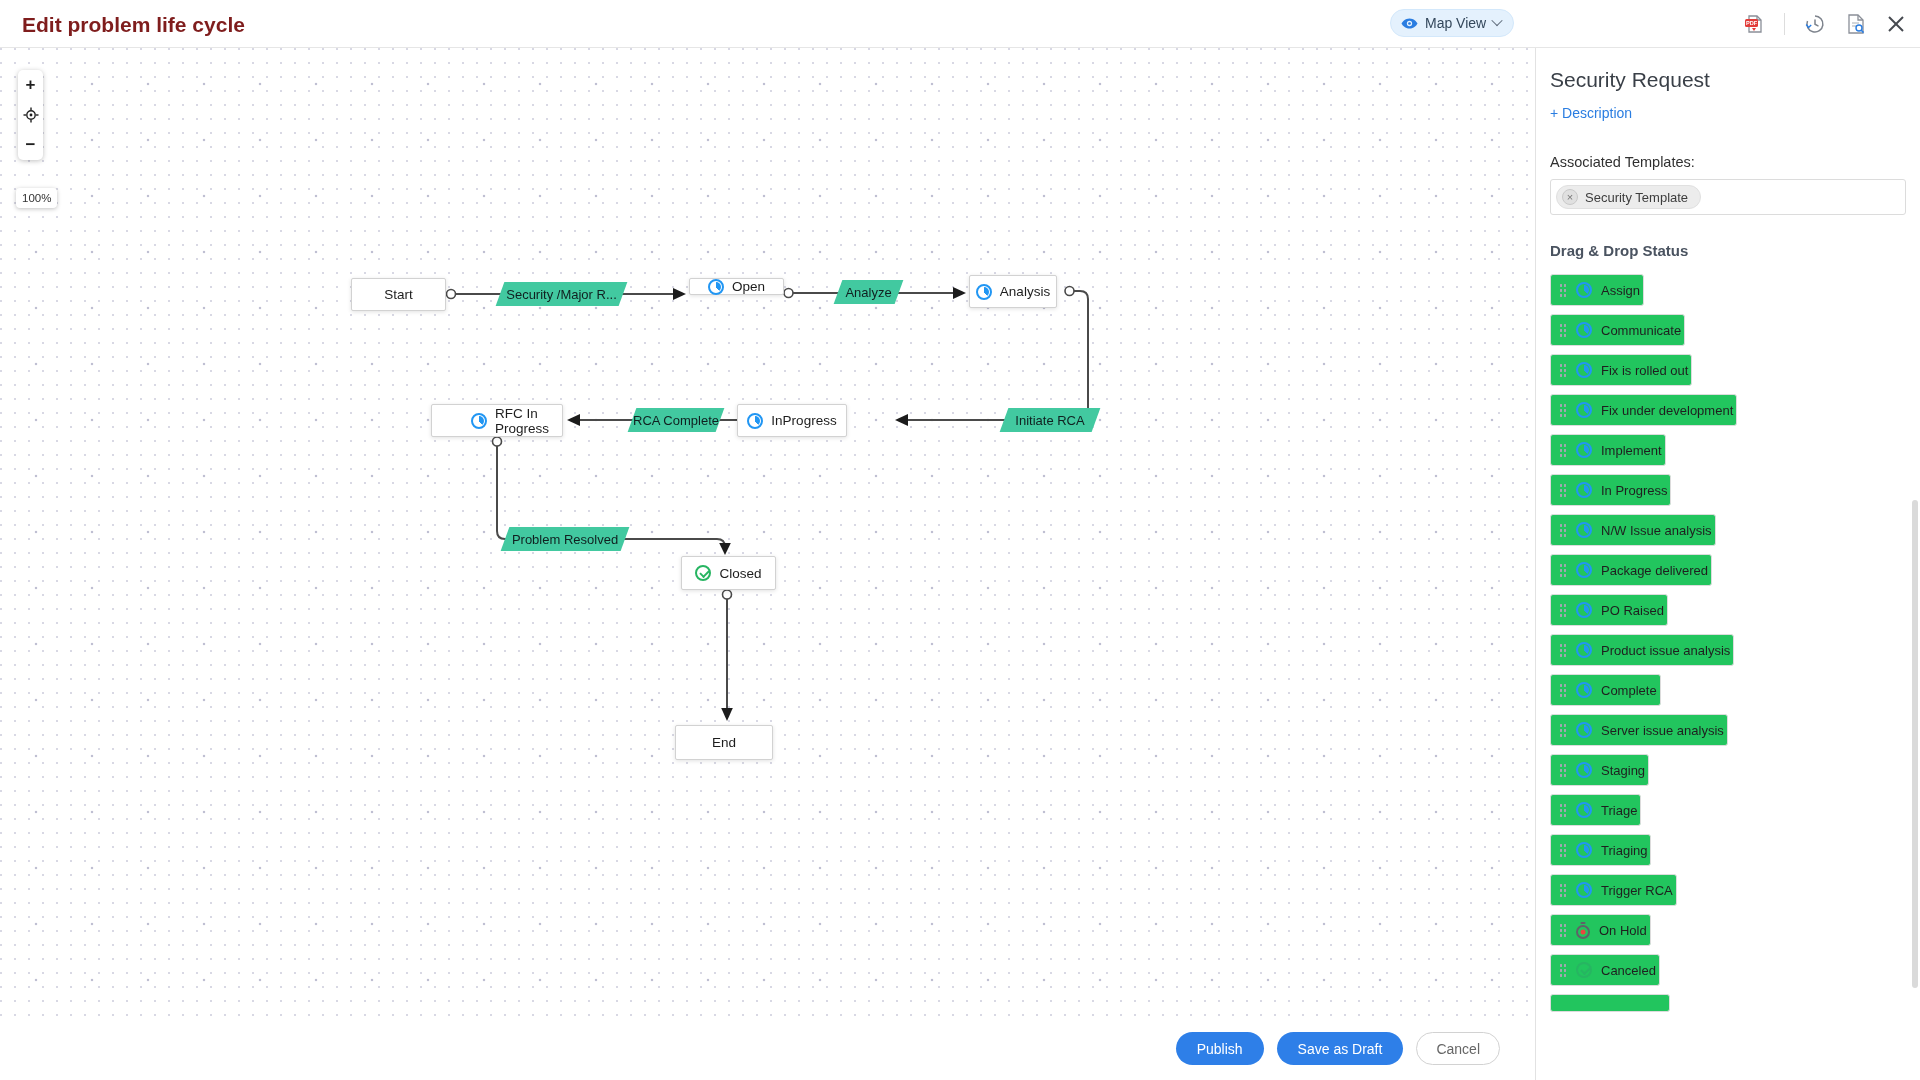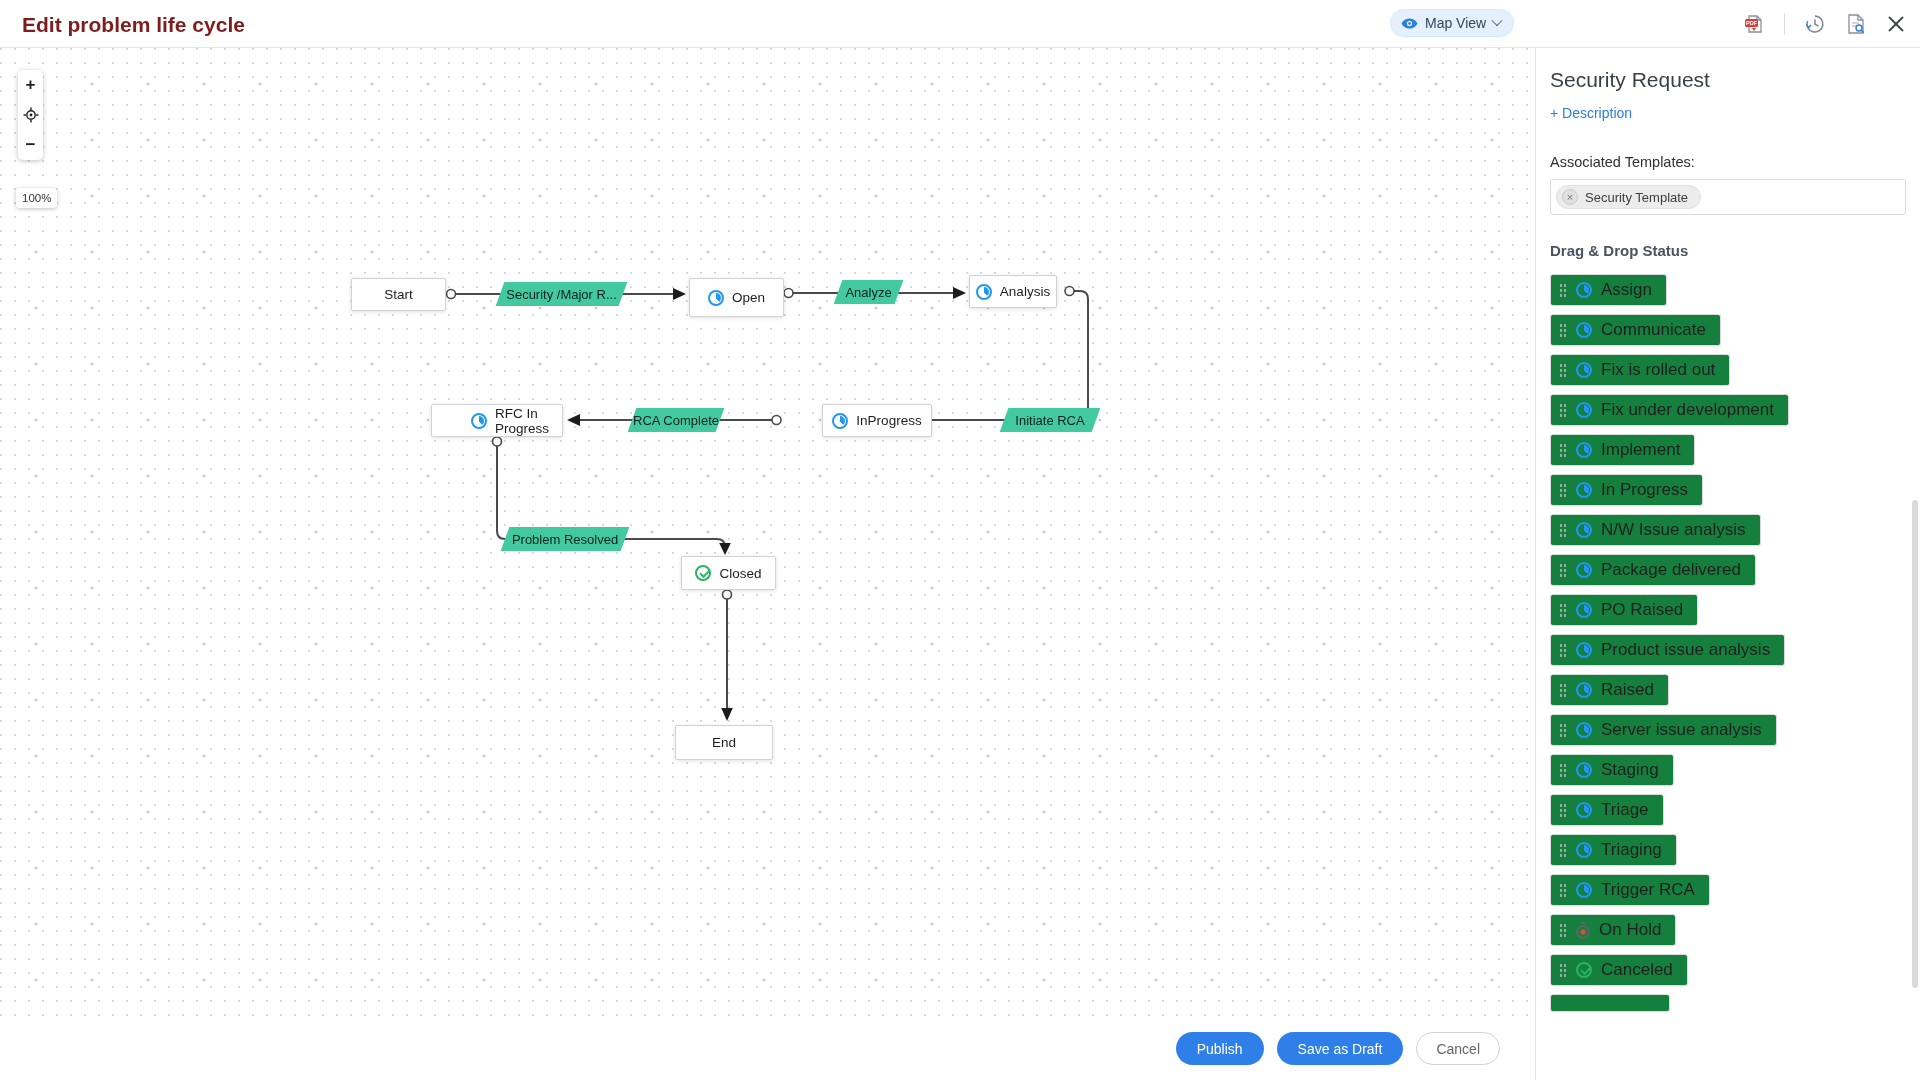--- a/index.html
+++ b/index.html
@@ -89,22 +89,22 @@
   .desc-link { margin-top:13px; font-size:14px; color:#2a7de1; cursor:pointer; display:inline-block; }
   .assoc-label { margin-top:32px; font-size:14.5px; color:#303030; }
   .template-box { margin-top:9px; width:356px; border:1px solid #dcdcdc; border-radius:3px; padding:5px; background:#fff; }
   .chip { display:inline-flex; align-items:center; gap:7px; background:#ececec; border:1px solid #e0e0e0;
     border-radius:13px; padding:3px 12px 3px 5px; font-size:13px; color:#3d3d3d; }
   .chip-x { width:16px; height:16px; border-radius:50%; background:#e0e0e0; border:1px solid #c9c9c9;
     color:#777; font-size:11px; line-height:14px; text-align:center; cursor:pointer; }
   .dnd-title { margin-top:27px; font-size:15px; font-weight:700; color:#4a5360; }
   .status-list { margin-top:15px; }
   .status-item { display:flex; align-items:center; gap:9px; width:max-content; height:32px;
-    border:1px solid #dcdcdc; border-radius:3px; background:#15803d; padding:0 14px 0 8px;
-    margin-bottom:8px; font-size:17px; color:#1f1f1f; cursor:grab; }
+    border:1px solid #dcdcdc; border-radius:3px; background:#22c55e; padding:0 3px 0 8px;
+    margin-bottom:8px; font-size:13px; color:#1f1f1f; cursor:grab; }
   .status-item.partial { height:18px; overflow:hidden; width:120px; margin-bottom:0; }
   .panel-scrollbar { position:absolute; right:2px; top:452px; width:6px; height:488px;
     background:#dadada; border-radius:3px; }
 </style>
 </head>
 <body>
 
 <div class="topbar">
   <div class="app-title">Edit problem life cycle</div>
 
@@ -189,33 +189,33 @@
       <polygon points="725,507 719.2,495 730.8,495"></polygon>
 
     <path d="M727 551 V660"></path>
       <circle cx="727" cy="546.5" r="4.5"></circle>
       <polygon points="727,673 721.2,660 732.8,660"></polygon>
   </svg>
 
   <div class="node" style="left:351px;top:230px;width:95px;height:33px;">
     <span>Start</span>
   </div>
-  <div class="node" style="left:689px;top:230px;width:95px;height:39px;">
+  <div class="node" style="left:689px;top:230px;width:95px;height:17px;">
     <span class="ic-timer"></span>
     <span>Open</span>
   </div>
   <div class="node" style="left:969px;top:227px;width:88px;height:33px;">
     <span class="ic-timer"></span>
     <span>Analysis</span>
   </div>
   <div class="node" style="left:431px;top:356px;width:132px;height:33px;padding-left:39px;">
     <span class="ic-timer"></span>
     <span>RFC In Progress</span>
   </div>
-  <div class="node" style="left:822px;top:356px;width:110px;height:33px;">
+  <div class="node" style="left:737px;top:356px;width:110px;height:33px;">
     <span class="ic-timer"></span>
     <span>InProgress</span>
   </div>
   <div class="node" style="left:681px;top:508px;width:95px;height:34px;">
     <span class="ic-check"></span>
     <span>Closed</span>
   </div>
   <div class="node" style="left:675px;top:677px;width:98px;height:35px;">
     <span>End</span>
   </div>
@@ -298,21 +298,21 @@
         <span>PO Raised</span>
       </div>
       <div class="status-item">
         <span class="drag-handle"></span>
         <span class="ic-timer"></span>
         <span>Product issue analysis</span>
       </div>
       <div class="status-item">
         <span class="drag-handle"></span>
         <span class="ic-timer"></span>
-        <span>Raised</span>
+        <span>Complete</span>
       </div>
       <div class="status-item">
         <span class="drag-handle"></span>
         <span class="ic-timer"></span>
         <span>Server issue analysis</span>
       </div>
       <div class="status-item">
         <span class="drag-handle"></span>
         <span class="ic-timer"></span>
         <span>Staging</span>

